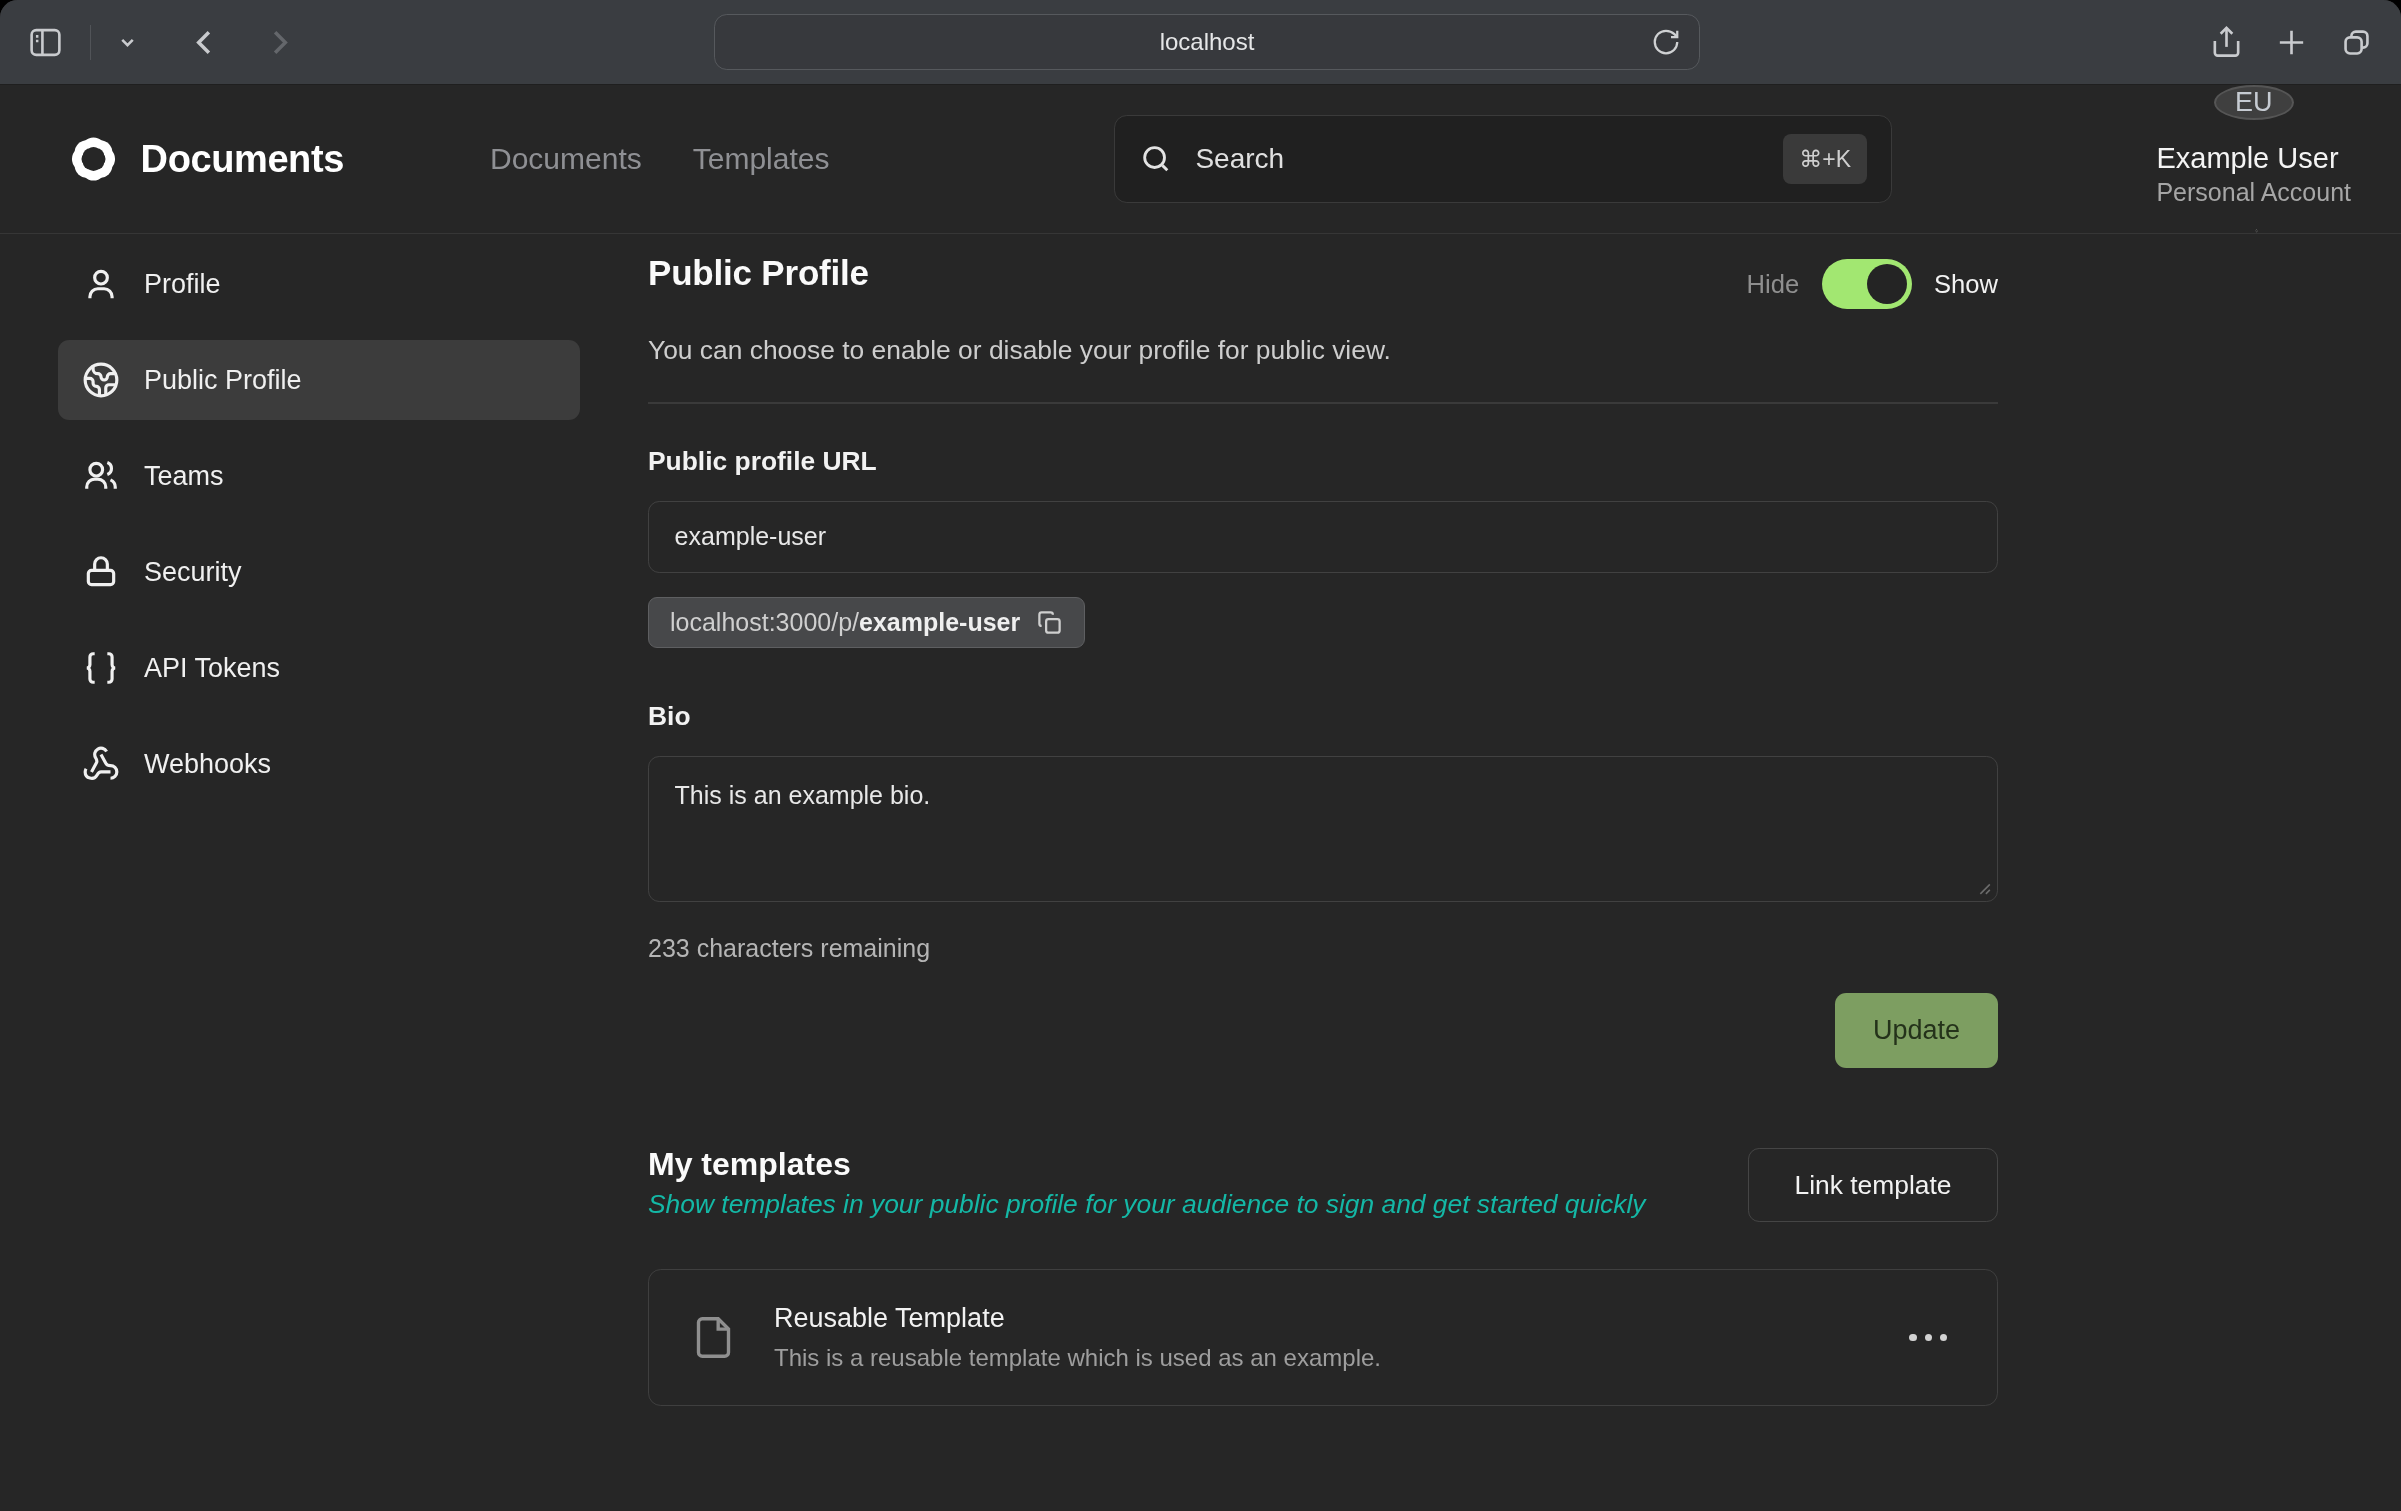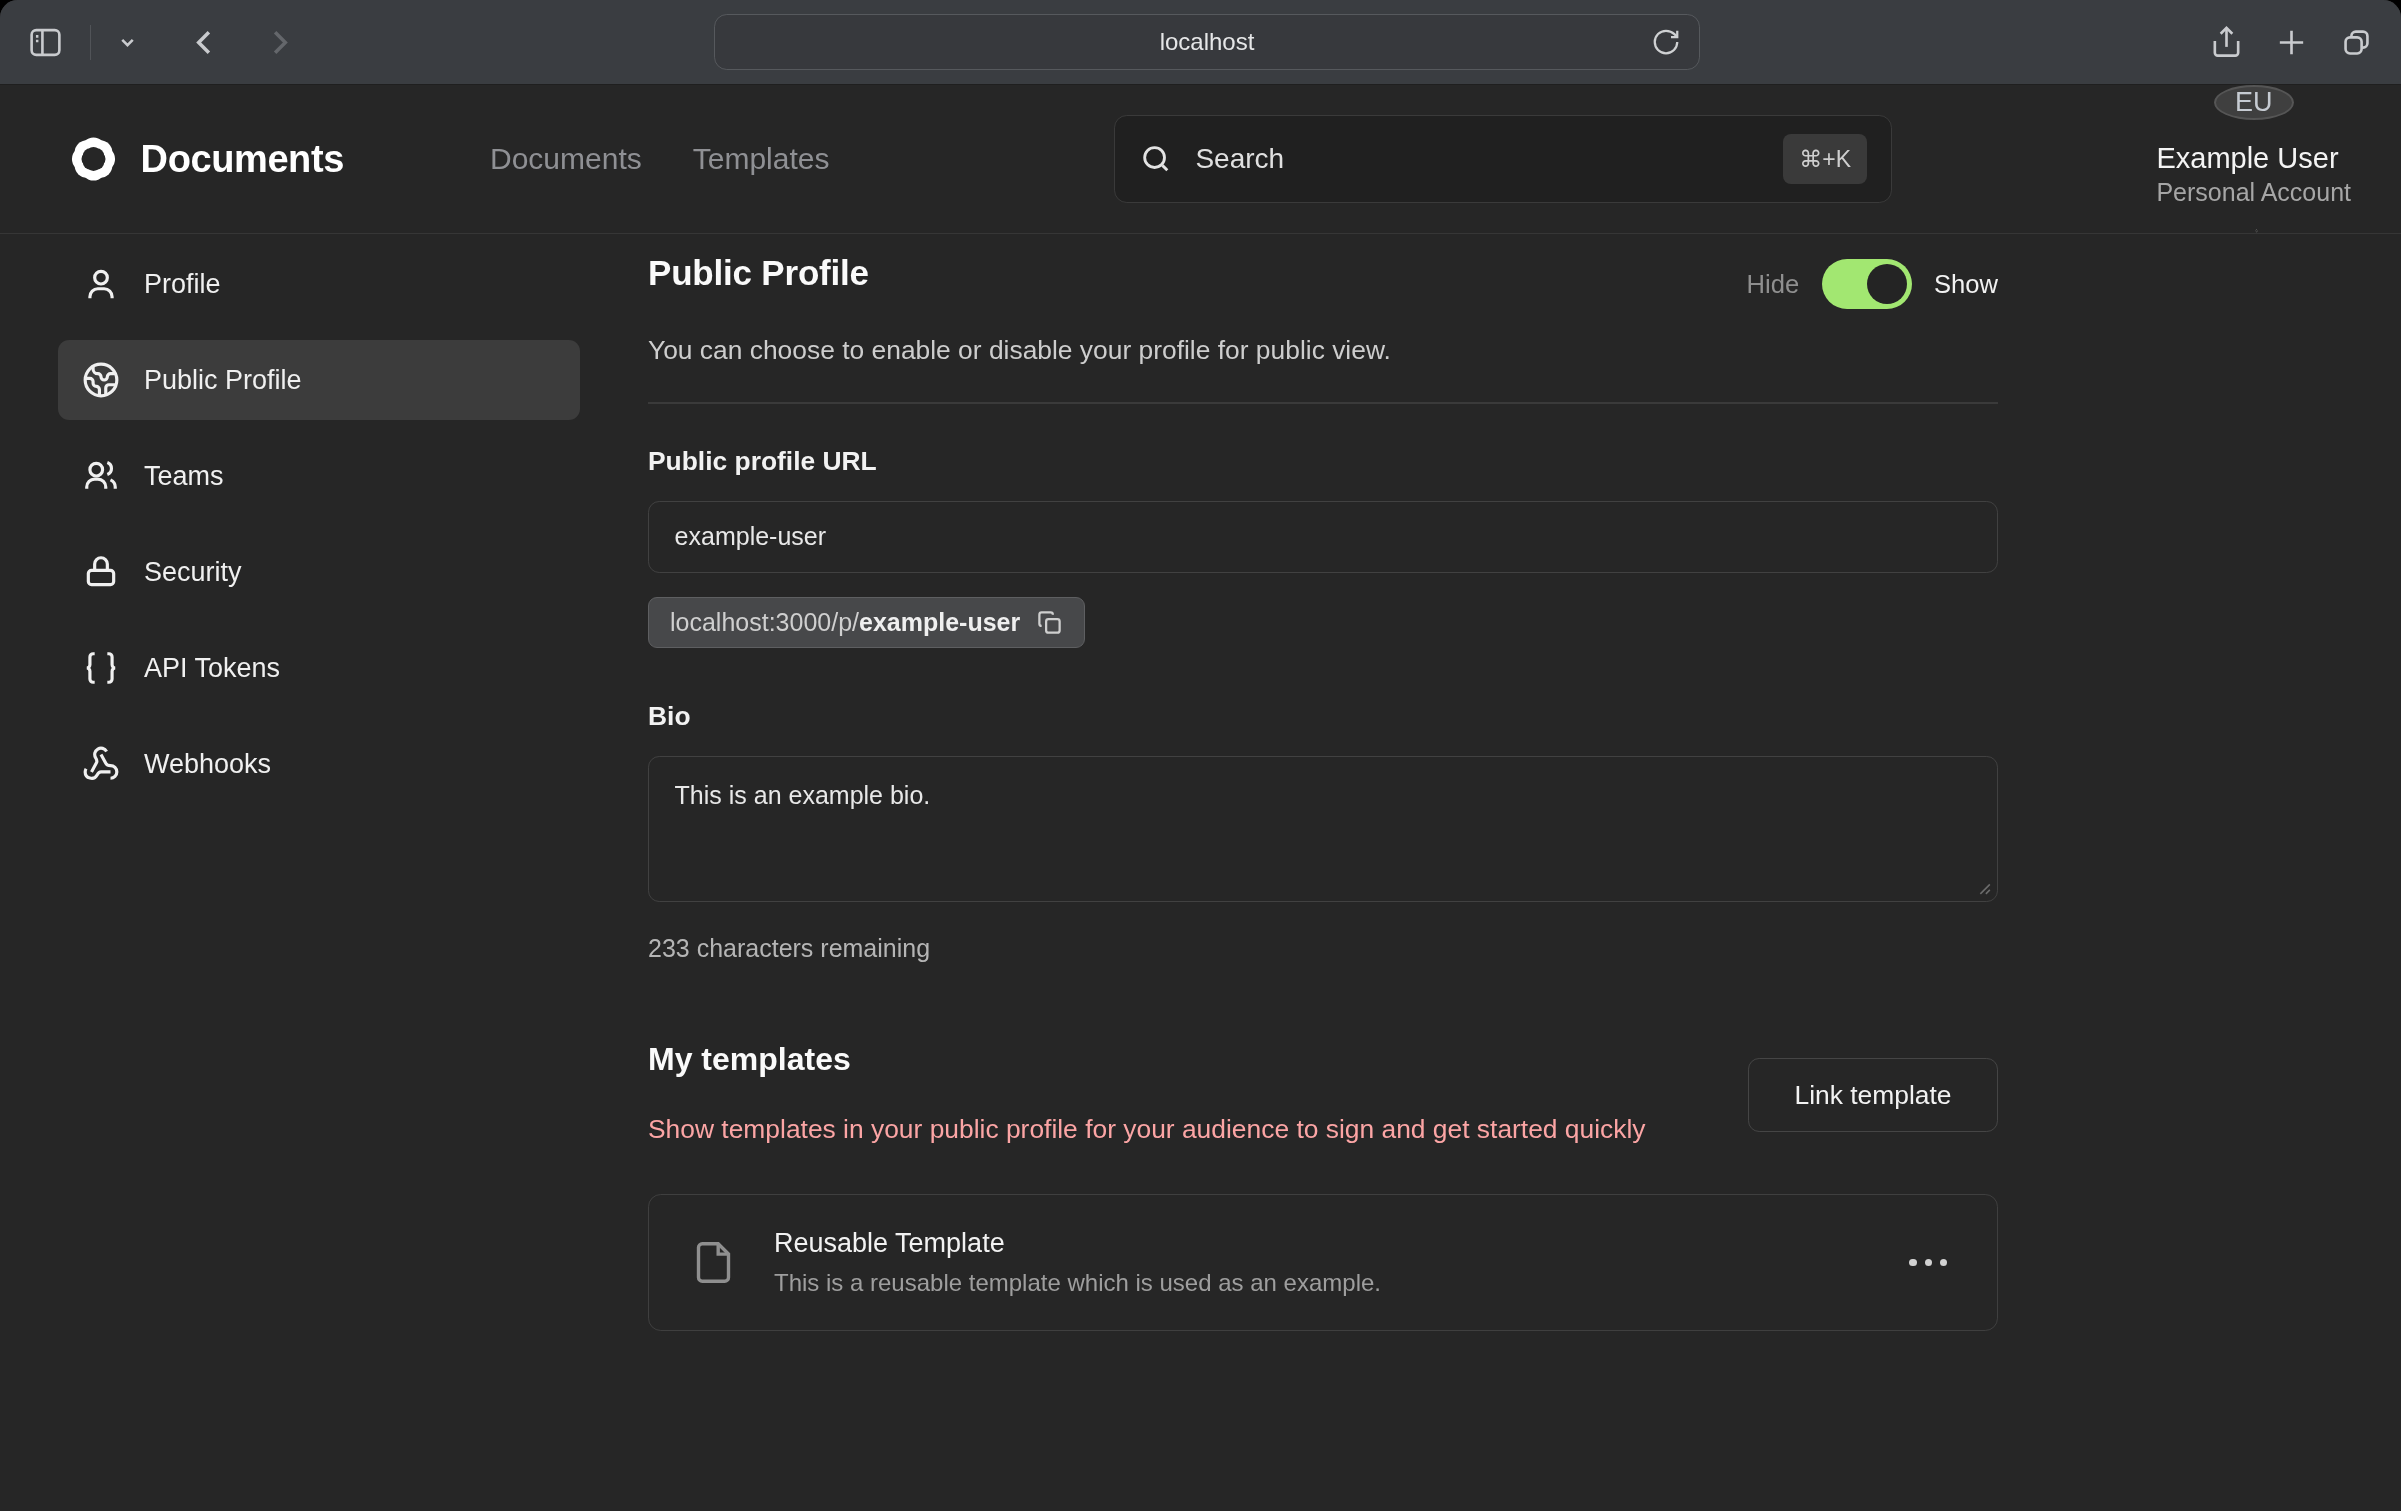--- a/index.html
+++ b/index.html
@@ -58,21 +58,21 @@
   .url-pill .slug{ color:#efefef; font-size:25px; font-weight:700; }
   .url-pill svg{ color:#cfcfcf; }
   .textarea-wrap{ position:relative; margin-top:24px; }
   .bio-area{ width:100%; height:146px; background:transparent; border:1.6px solid #414141; border-radius:11.2px; color:#e8e8e8; font-size:25px; padding:21px 25.6px; font-family:inherit; resize:none; outline:none; line-height:1.4; }
   .resize-handle{ position:absolute; right:4.8px; bottom:8px; color:#6b6b6b; }
   .chars{ color:#b5b5b5; font-size:25px; margin-top:29px; }
   .update-row{ display:flex; justify-content:flex-end; margin-top:30px; }
   .btn-update{ width:163px; height:75px; background:#7d9e61; color:#24321a; border:none; border-radius:11.2px; font-size:27px; font-weight:500; font-family:inherit; cursor:pointer; }
   .tmpl-head{ display:flex; align-items:center; justify-content:space-between; margin-top:78px; }
   h3.tmpl-title{ color:#fafafa; font-size:32px; font-weight:600; }
-  .tmpl-desc{ color:#fca5a5; font-size:26.4px; line-height:42px; margin-top:30px; width:1056px; }
+  .tmpl-desc{ color:#14b8a6; font-size:26.4px; line-height:42px; margin-top:0; width:1056px;font-style:italic; }
   .btn-link-tmpl{ width:250px; height:74px; background:transparent; border:1.6px solid #454545; border-radius:11.2px; color:#f2f2f2; font-size:26.4px; font-weight:500; font-family:inherit; cursor:pointer; flex:none; }
   .tmpl-card{ margin-top:44px; height:137px; border:1.6px solid #3f3f3f; border-radius:12.8px; display:flex; align-items:center; padding:0 42px;gap:8px; }
   .tmpl-card .file-ic{ color:#8f8f8f; flex:none; }
   .tmpl-texts{ margin-left:30px; flex:1; }
   .tmpl-name{ color:#f2f2f2; font-size:27px; font-weight:500; }
   .tmpl-sub{ color:#9e9e9e; font-size:24px; margin-top:9.6px; }
   .dots-btn{ display:flex; gap:8px; background:none; border:none; cursor:pointer; padding:8px; }
   .dots-btn i{ width:7.2px; height:7.2px; border-radius:50%; background:#d2d2d2; }
 </style>
 </head>
@@ -267,20 +267,23 @@
 
       <label class="field-label" style="margin-top:53px">Bio</label>
       <div class="textarea-wrap">
         <textarea class="bio-area" style="">This is an example bio.</textarea>
         <svg class="resize-handle" width="19" height="19" viewBox="0 0 24 24" stroke="currentColor" stroke-width="2">
             <path d="M20 8 8 20M20 15l-5 5"></path>
           </svg>
       </div>
       <div class="chars">233 characters remaining</div>
 
+      <div class="update-row">
+        <button class="btn-update">Update</button>
+      </div>
 
       <div class="tmpl-head">
         <div>
           <h3 class="tmpl-title">My templates</h3>
           <p class="tmpl-desc">Show templates in your public profile for your audience to sign and get started quickly</p>
         </div>
         <button class="btn-link-tmpl">Link template</button>
       </div>
 
       <div class="tmpl-card">

